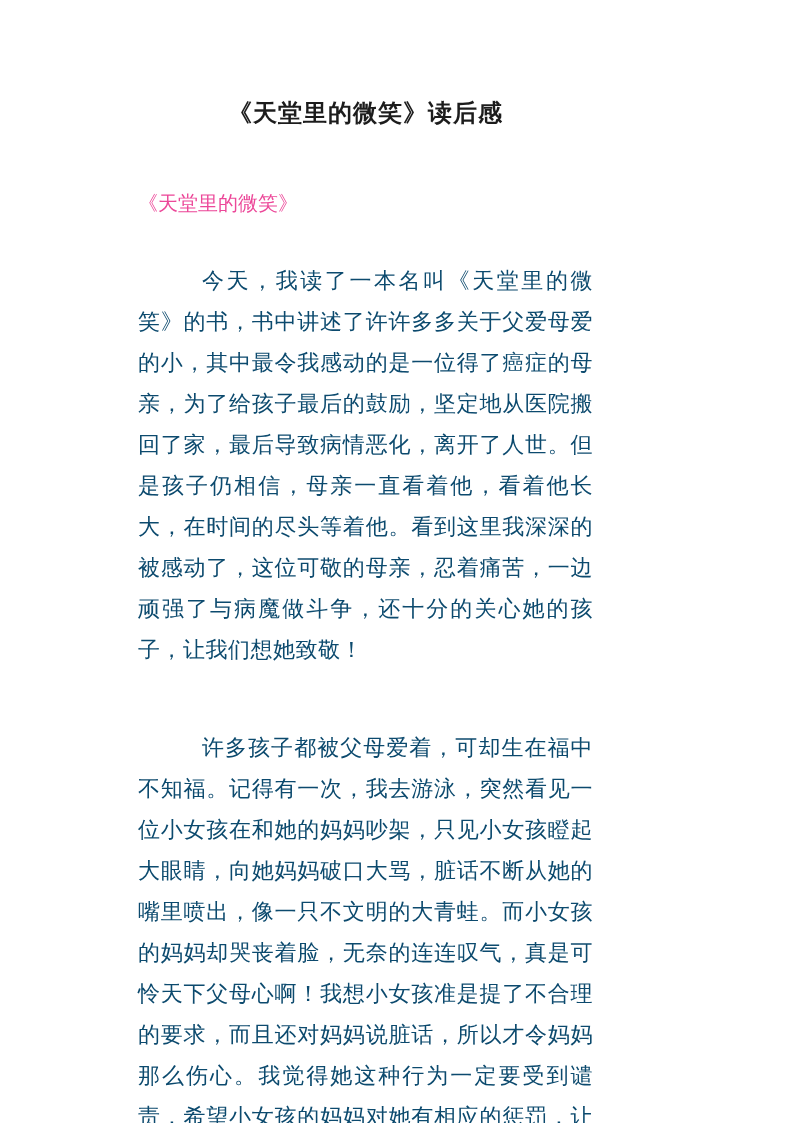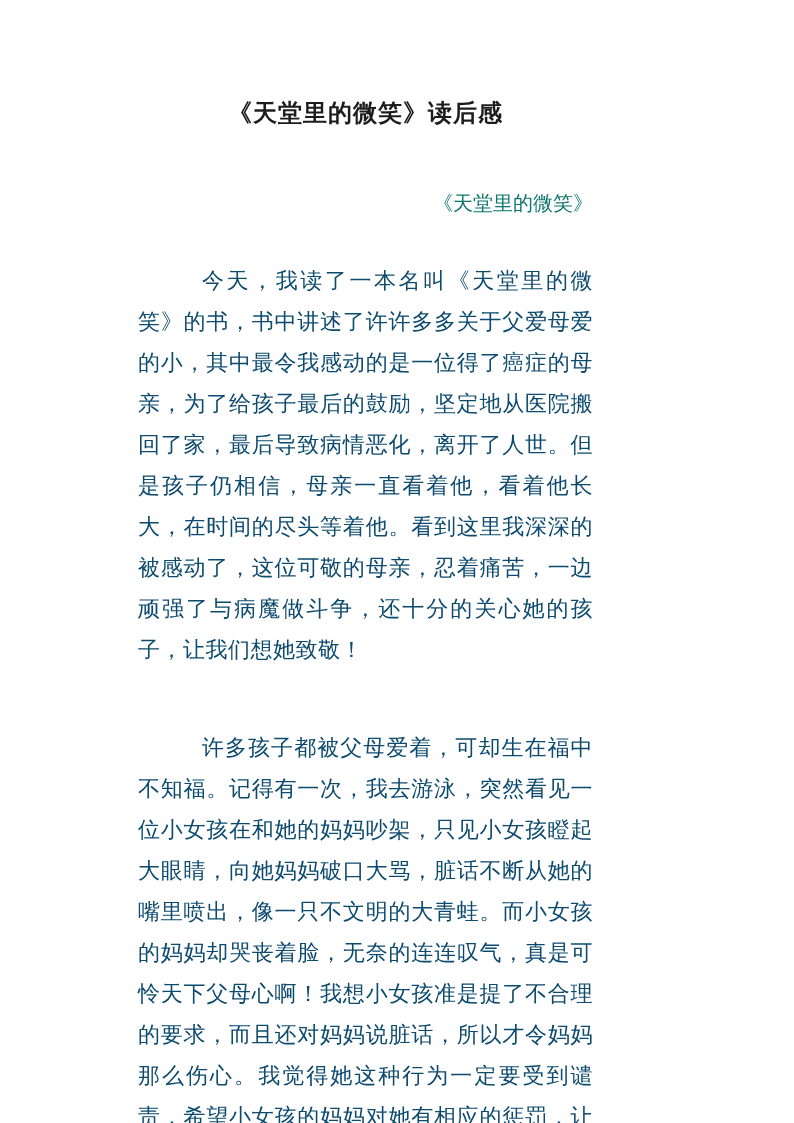--- a/index.html
+++ b/index.html
@@ -27,22 +27,22 @@
     line-height: 34px;
     text-align: center;
     letter-spacing: 1px;
     color: #1c1c1c;
   }
   .doc-subtitle {
     margin: 59px 0 0 0;
     font-size: 20px;
     line-height: 28px;
     font-weight: 400;
-    text-align: right;
-    color: #0f766e;
+    text-align: left;
+    color: #ec4899;
   }
   .doc-paragraph {
     margin: 43px 0 0 0;
     font-size: 22px;
     line-height: 41px;
     text-align: justify;
     text-indent: 64px;
     letter-spacing: 0.5px;
     color: #0c4a6e;
     word-break: break-all;

